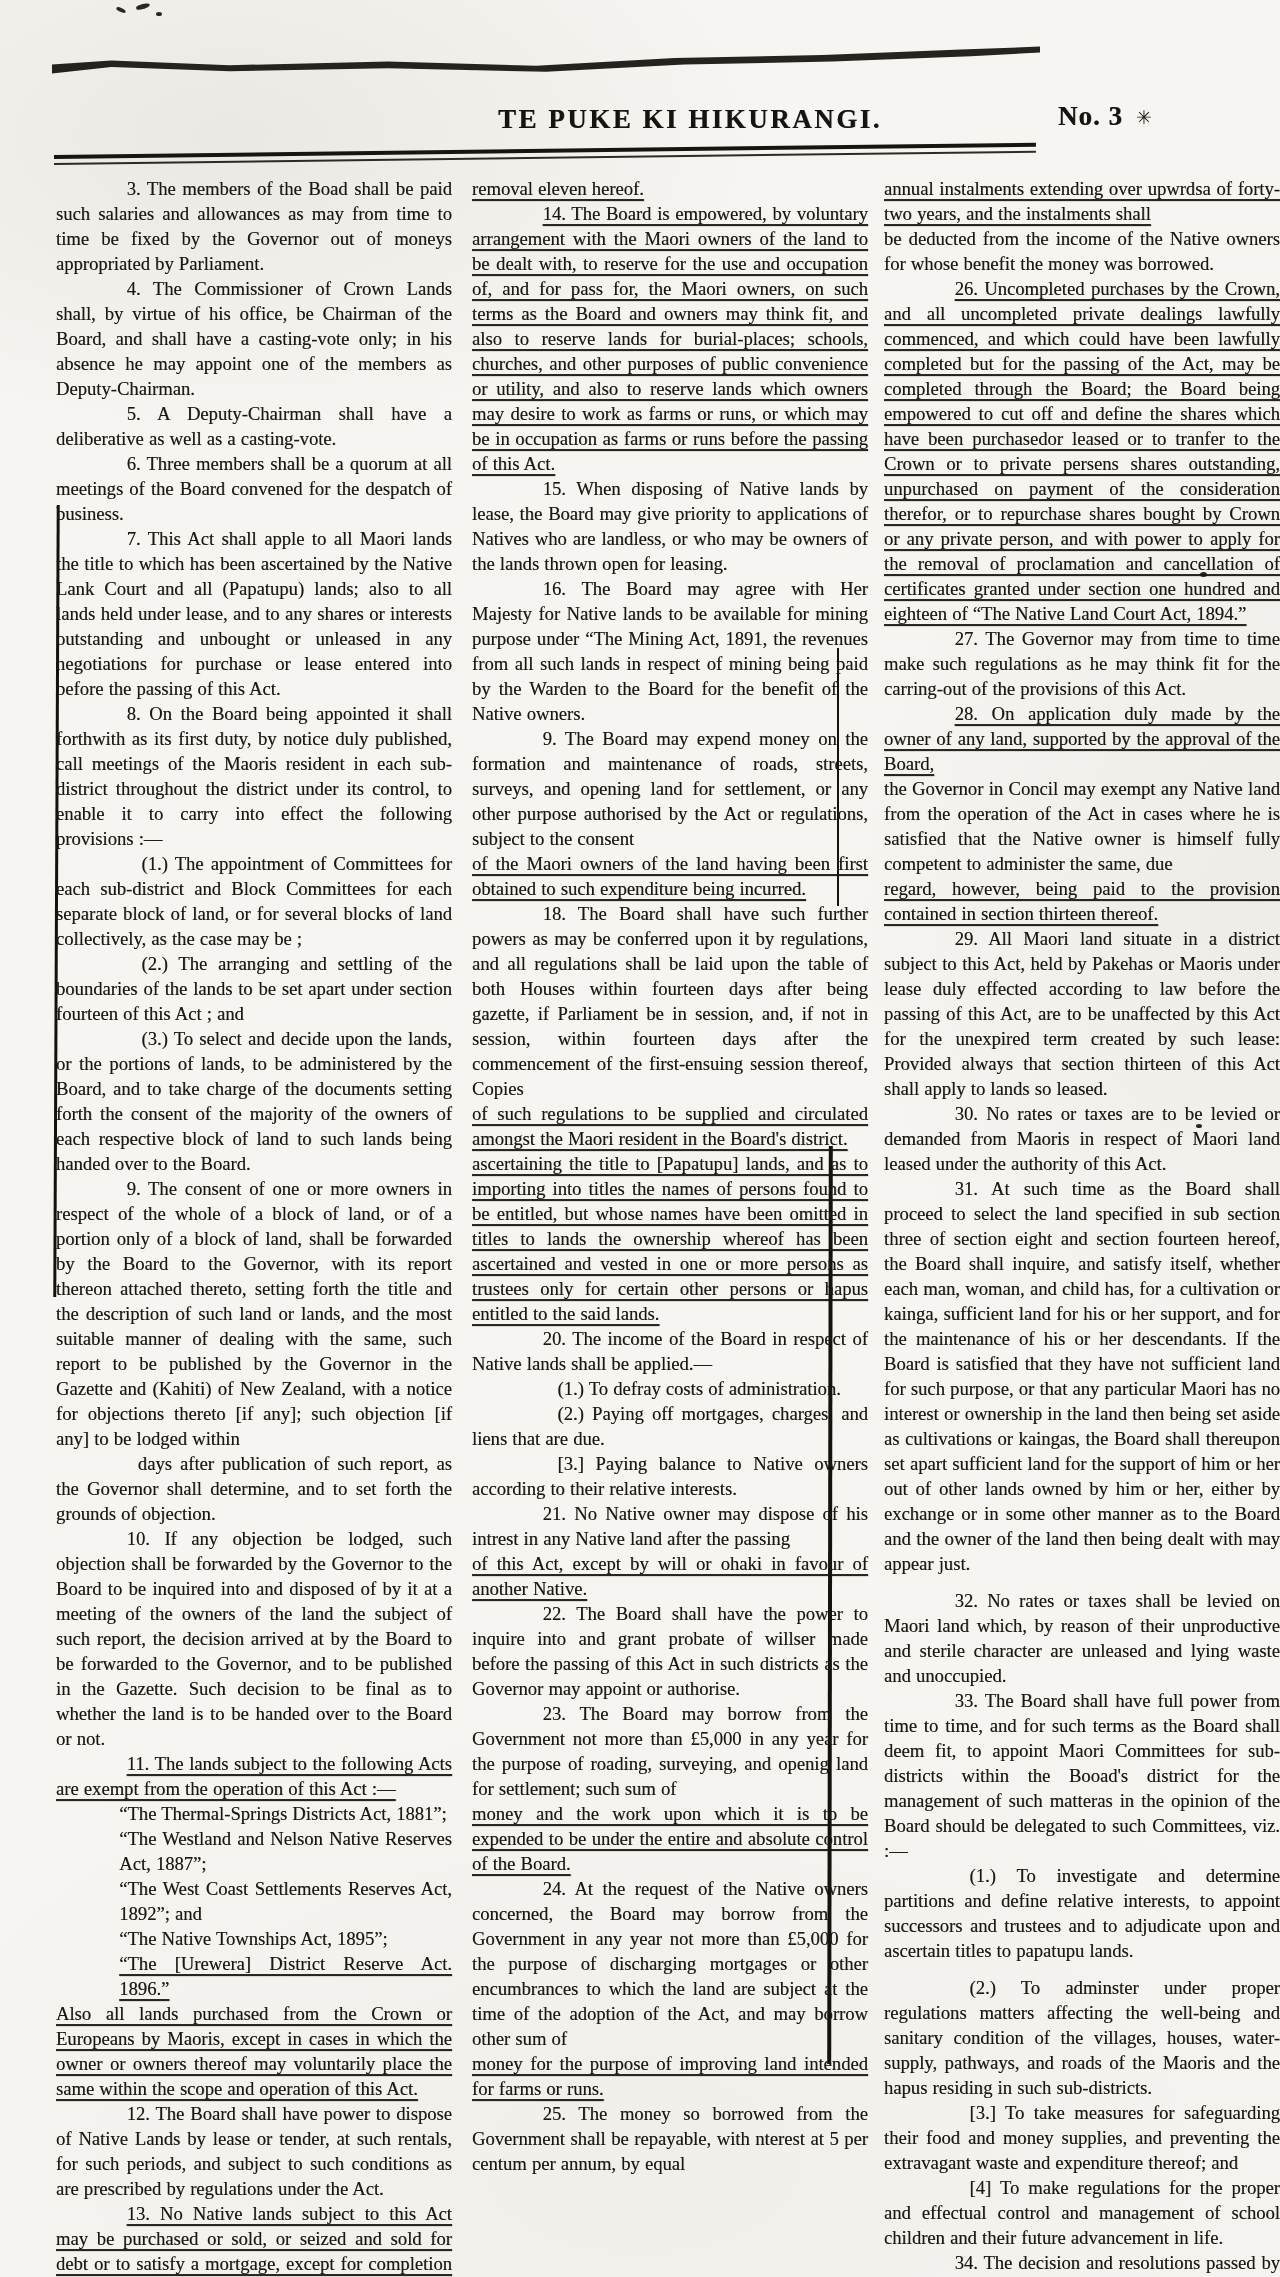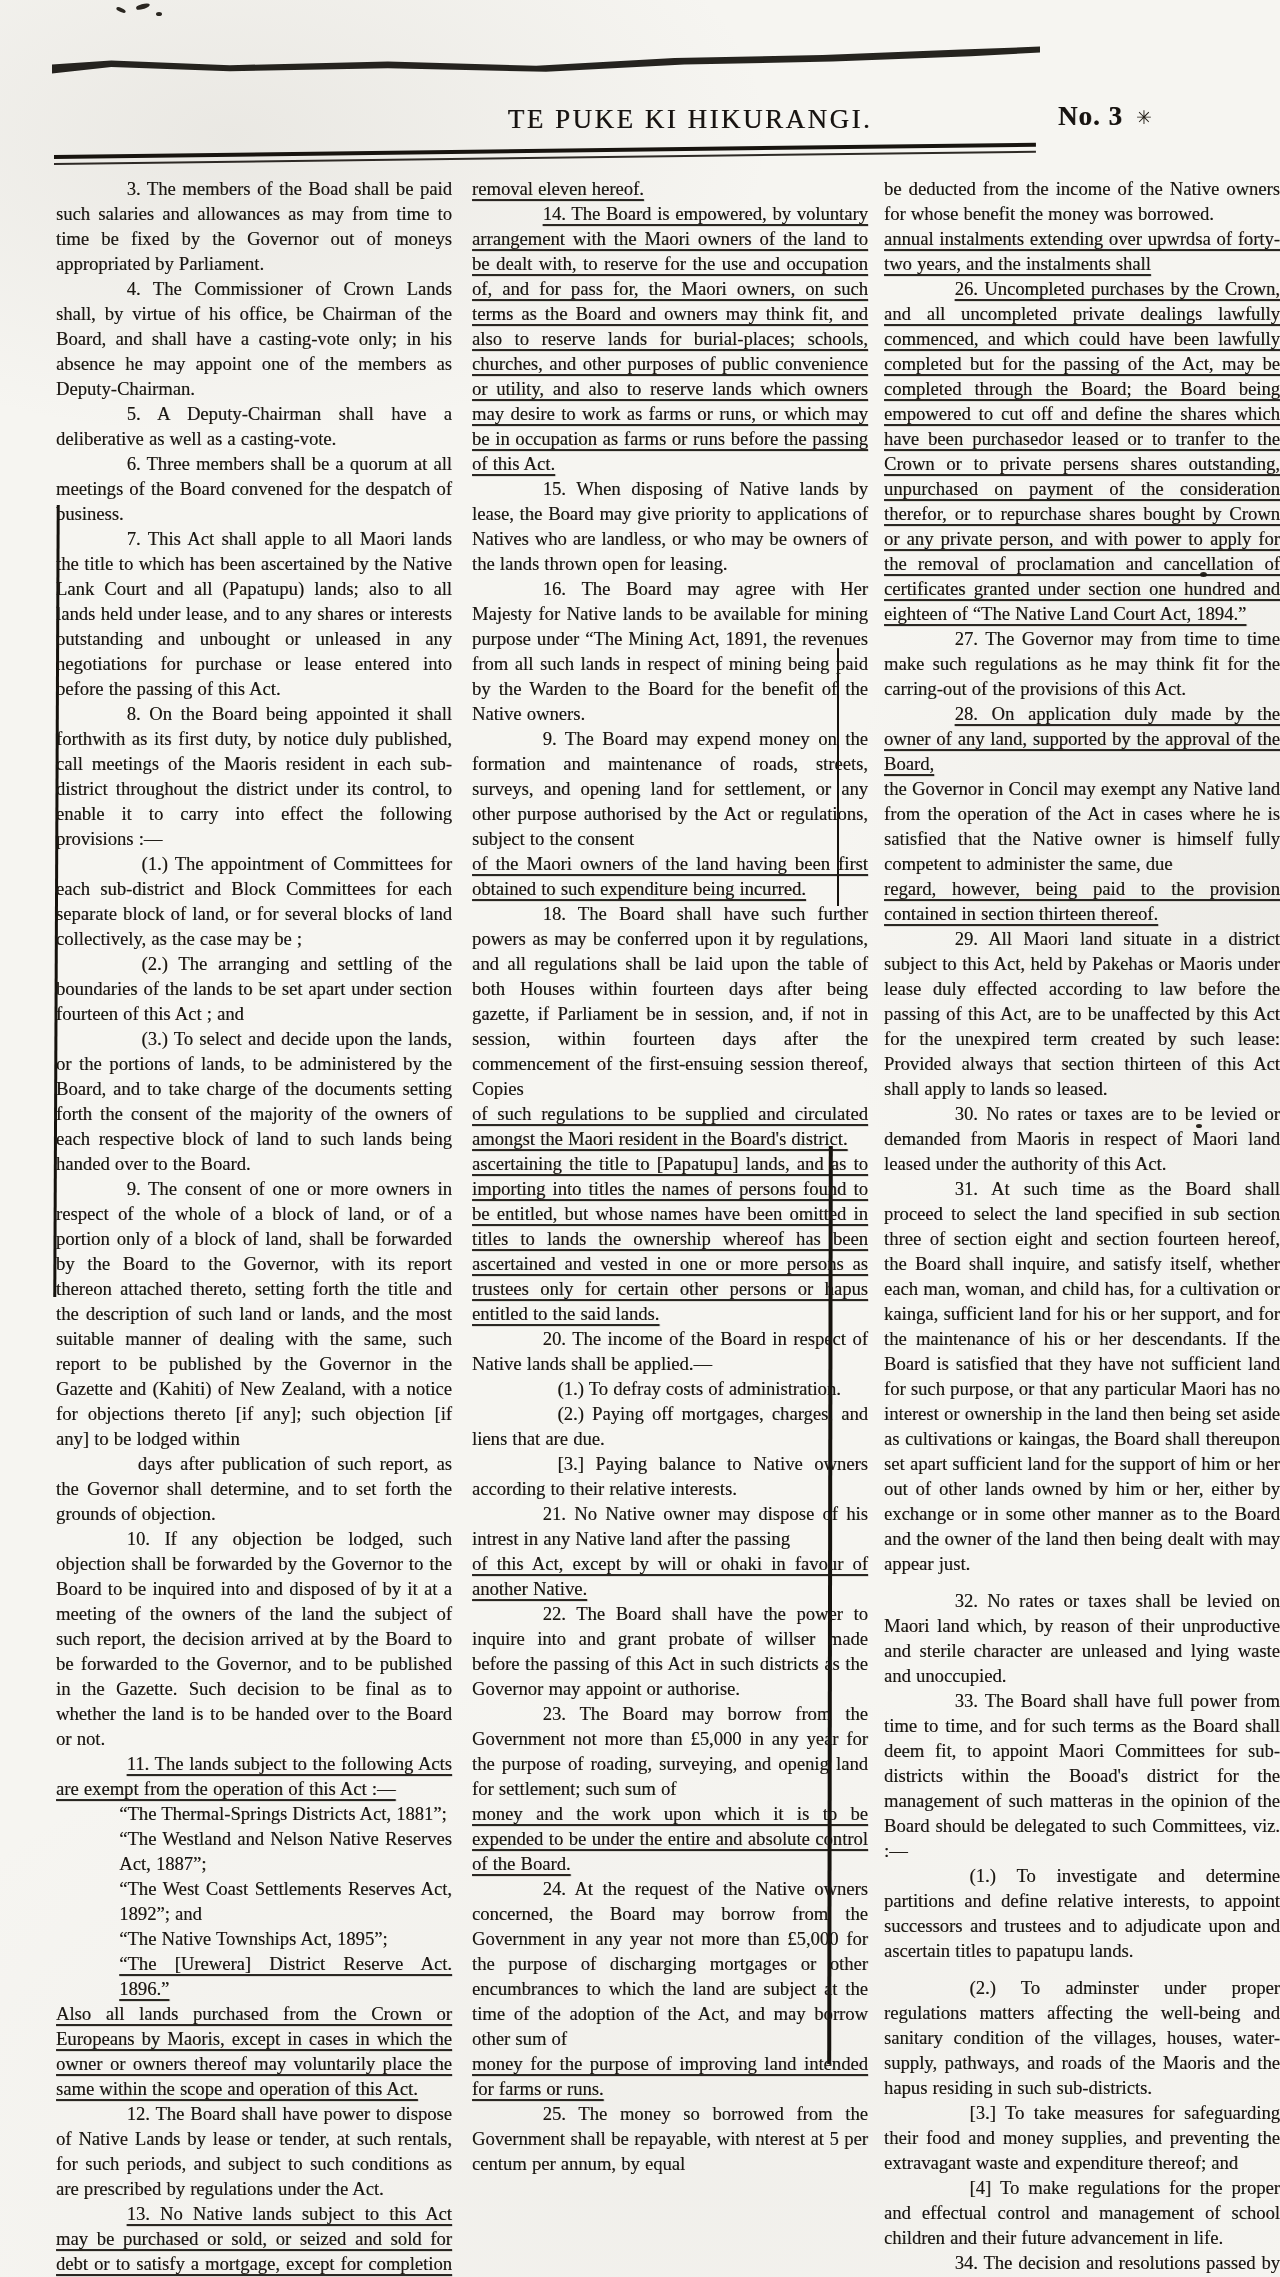--- a/index.html
+++ b/index.html
@@ -26,21 +26,21 @@
   .speck.s5{left:1196px;top:1124px;width:6px;height:4px;}
   
   .streak{
     position:absolute;left:52px;top:46px;width:988px;height:30px;background:#14110d;
     clip-path:polygon(0 62%,6% 48%,18% 64%,34% 52%,49% 66%,63% 40%,78% 30%,92% 12%,100% 2%,100% 22%,93% 34%,79% 52%,64% 62%,50% 86%,34% 74%,18% 84%,6% 70%,0 92%);
     opacity:0.92;
   }
   
   .masthead-title{
     position:absolute;left:690px;top:104px;transform:translateX(-50%);
-    font-size:27px;font-weight:normal;letter-spacing:2.5px;white-space:nowrap;
+    font-size:27px;font-weight:bold;letter-spacing:2.5px;white-space:nowrap;
     color:#171310;text-shadow:0.4px 0.3px 0 rgba(23,19,16,0.6);
   }
   .issue-number{
     position:absolute;left:1058px;top:101px;font-size:27px;font-weight:bold;
     color:#171310;letter-spacing:1px;text-shadow:0.4px 0.3px 0 rgba(23,19,16,0.6);
   }
   .ornament{position:absolute;left:1136px;top:106px;font-size:19px;color:#242019;font-family:"DejaVu Sans",sans-serif;}
   .rule{position:absolute;background:#18140f;transform-origin:left center;}
   .rule.thick{left:54px;top:155px;width:982px;height:4px;transform:rotate(-0.72deg);}
   .rule.thin{left:54px;top:163px;width:982px;height:2px;transform:rotate(-0.72deg);opacity:0.9;}
@@ -132,22 +132,22 @@
       <p class="para sec">21. No Native owner may dispose of his intrest in any Native land after the passing</p>
       <p class="para cont mark-u">of this Act, except by will or ohaki in favour of another Native.</p>
       <p class="para sec">22. The Board shall have the power to inquire into and grant probate of willser made before the passing of this Act in such districts as the Governor may appoint or authorise.</p>
       <p class="para sec">23. The Board may borrow from the Government not more than £5,000 in any year for the purpose of roading, surveying, and openig land for settlement; such sum of</p>
       <p class="para cont mark-u">money and the work upon which it is to be expended to be under the entire and absolute control of the Board.</p>
       <p class="para sec">24. At the request of the Native owners concerned, the Board may borrow from the Government in any year not more than £5,000 for the purpose of discharging mortgages or other encumbrances to which the land are subject at the time of the adoption of the Act, and may borrow other sum of</p>
       <p class="para cont mark-u">money for the purpose of improving land intended for farms or runs.</p>
       <p class="para sec">25. The money so borrowed from the Government shall be repayable, with nterest at 5 per centum per annum, by equal</p>
     </div>
   <div class="col c3">
+      <p class="para flush mark-u">annual instalments extending over upwrdsa of forty-two years, and the instalments shall</p>
       <p class="para cont">be deducted from the income of the Native owners for whose benefit the money was borrowed.</p>
-      <p class="para flush mark-u">annual instalments extending over upwrdsa of forty-two years, and the instalments shall</p>
       <p class="para sec mark-u">26. Uncompleted purchases by the Crown, and all uncompleted private dealings lawfully commenced, and which could have been lawfully completed but for the passing of the Act, may be completed through the Board; the Board being empowered to cut off and define the shares which have been purchasedor leased or to tranfer to the Crown or to private persens shares outstanding, unpurchased on payment of the consideration therefor, or to repurchase shares bought by Crown or any private person, and with power to apply for the removal of proclamation and cancellation of certificates granted under section one hundred and eighteen of “The Native Land Court Act, 1894.”</p>
       <p class="para sec">27. The Governor may from time to time make such regulations as he may think fit for the carring-out of the provisions of this Act.</p>
       <p class="para sec mark-u">28. On application duly made by the owner of any land, supported by the approval of the Board,</p>
       <p class="para cont">the Governor in Concil may exempt any Native land from the operation of the Act in cases where he is satisfied that the Native owner is himself fully competent to administer the same, due</p>
       <p class="para cont mark-u">regard, however, being paid to the provision contained in section thirteen thereof.</p>
       <p class="para sec">29. All Maori land situate in a district subject to this Act, held by Pakehas or Maoris under lease duly effected according to law before the passing of this Act, are to be unaffected by this Act for the unexpired term created by such lease: Provided always that section thirteen of this Act shall apply to lands so leased.</p>
       <p class="para sec">30. No rates or taxes are to be levied or demanded from Maoris in respect of Maori land leased under the authority of this Act.</p>
       <p class="para sec">31. At such time as the Board shall proceed to select the land specified in sub section three of section eight and section fourteen hereof, the Board shall inquire, and satisfy itself, whether each man, woman, and child has, for a cultivation or kainga, sufficient land for his or her support, and for the maintenance of his or her descendants. If the Board is satisfied that they have not sufficient land for such purpose, or that any particular Maori has no interest or ownership in the land then being set aside as cultivations or kaingas, the Board shall thereupon set apart sufficient land for the support of him or her out of other lands owned by him or her, either by exchange or in some other manner as to the Board and the owner of the land then being dealt with may appear just.</p>
       <p class="para sec sp">32. No rates or taxes shall be levied on Maori land which, by reason of their unproductive and sterile character are unleased and lying waste and unoccupied.</p>
       <p class="para sec">33. The Board shall have full power from time to time, and for such terms as the Board shall deem fit, to appoint Maori Committees for sub-districts within the Booad's district for the management of such matteras in the opinion of the Board should be delegated to such Committees, viz. :—</p>

